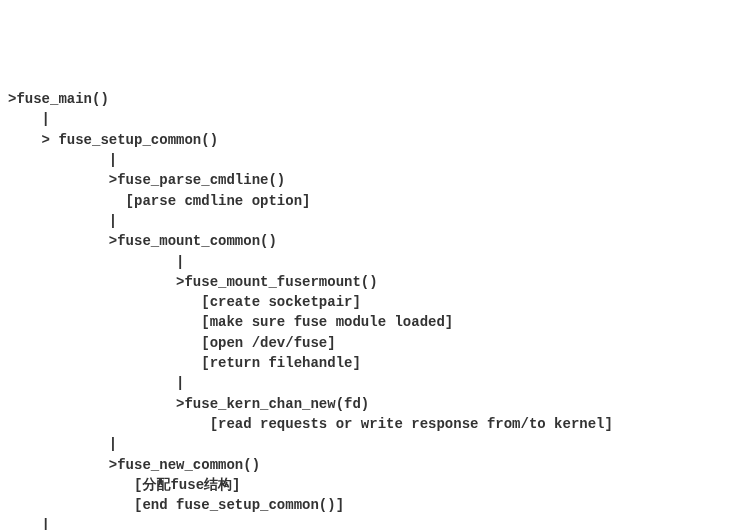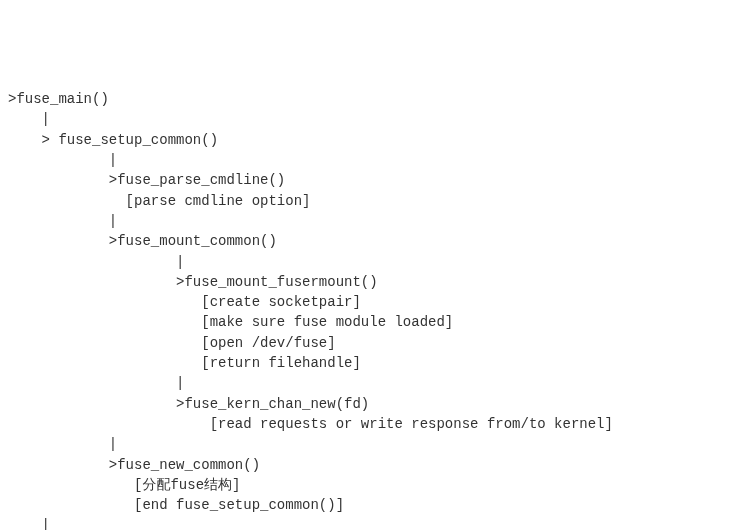--- a/index.html
+++ b/index.html
@@ -8,20 +8,21 @@
       font-family: "Courier New", Courier, monospace;
       font-size: 14px;
       line-height: 1.45;
       color: #333;
       background: #fff;
       white-space: pre;
       position: relative;
     }
     .line {
       display: block;
+      font-weight: bold;
     }
   </style>
 </head>
 <body>
 
 
 
 <div id="code-container"><span class="line">&gt;fuse_main()</span><span class="line">    |</span><span class="line">    &gt; fuse_setup_common()</span><span class="line">            |</span><span class="line">            &gt;fuse_parse_cmdline()</span><span class="line">              [parse cmdline option]</span><span class="line">            |</span><span class="line">            &gt;fuse_mount_common()</span><span class="line">                    |</span><span class="line">                    &gt;fuse_mount_fusermount()</span><span class="line">                       [create socketpair]</span><span class="line">                       [make sure fuse module loaded]</span><span class="line">                       [open /dev/fuse]</span><span class="line">                       [return filehandle]</span><span class="line">                    |</span><span class="line">                    &gt;fuse_kern_chan_new(fd)</span><span class="line">                        [read requests or write response from/to kernel]</span><span class="line">            |</span><span class="line">            &gt;fuse_new_common()</span><span class="line">               [分配fuse结构]</span><span class="line">               [end fuse_setup_common()]</span><span class="line">    |</span></div>
 
 

